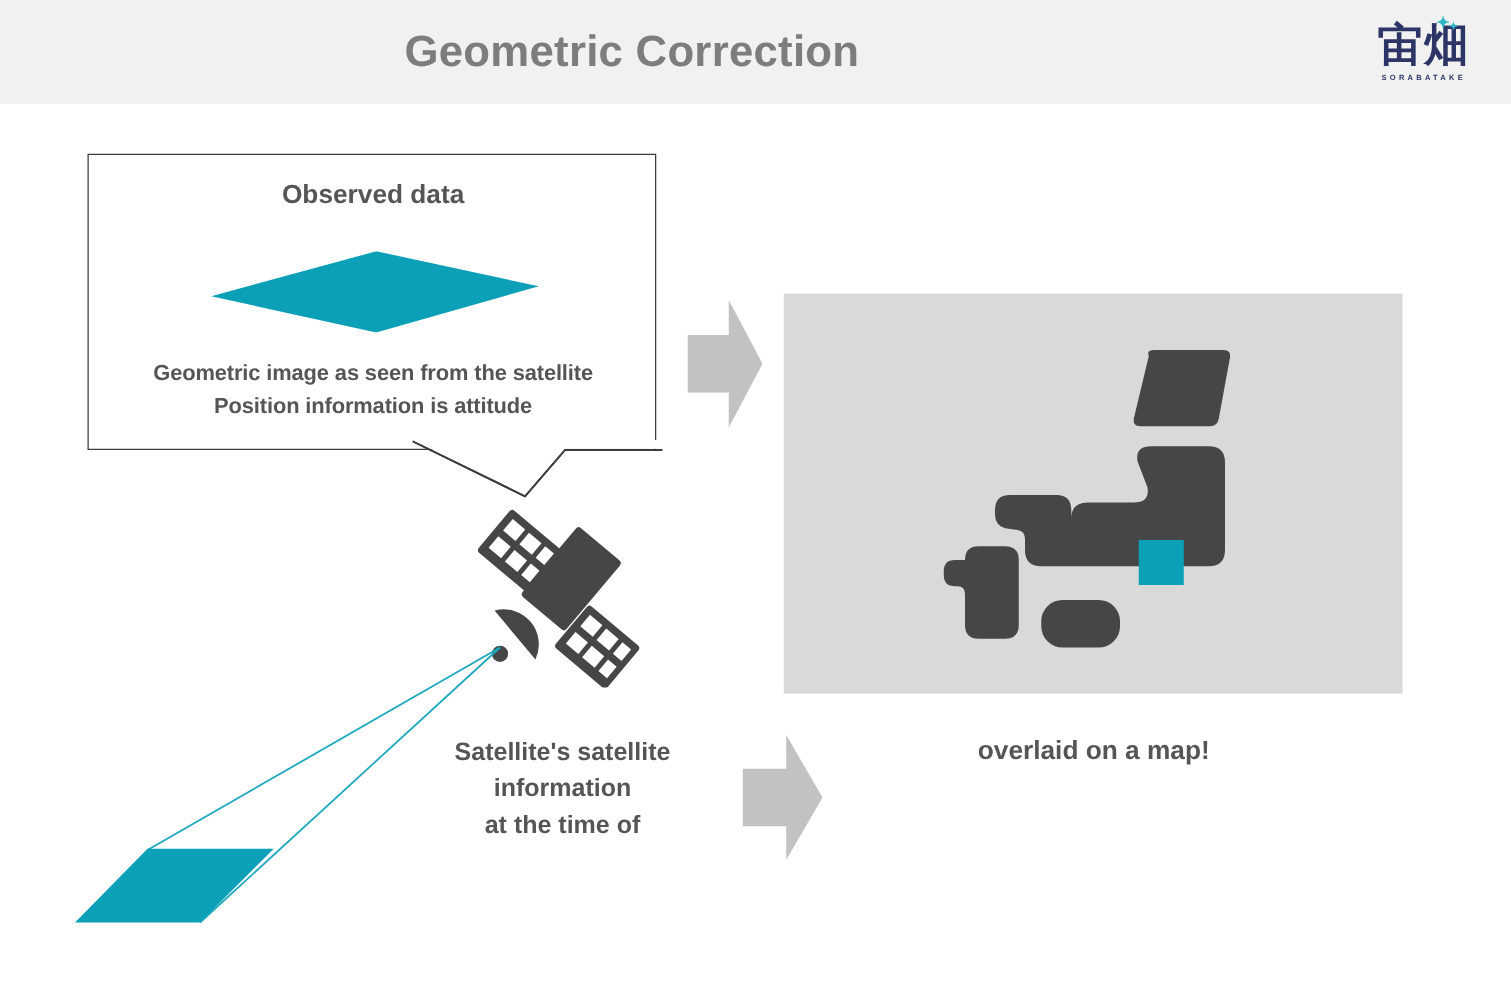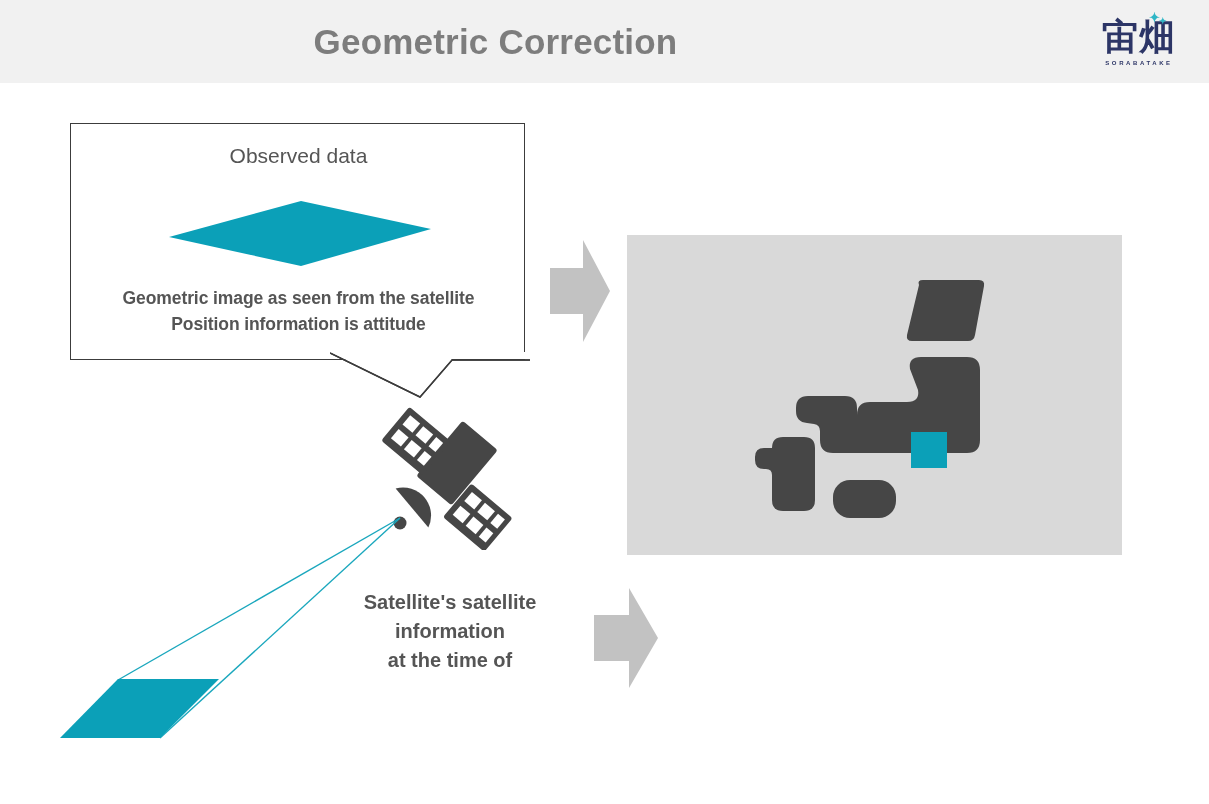--- a/index.html
+++ b/index.html
@@ -29,20 +29,21 @@
     left: 0;
     top: 0;
     width: 991px;
     height: 83px;
     line-height: 83px;
     text-align: center;
     font-size: 35px;
     font-weight: bold;
     color: #7d7d7d;
     letter-spacing: 0.2px;
+    padding-left: 10px;
   }
   #brand-logo {
     position: absolute;
     right: 18px;
     top: 12px;
     width: 104px;
     height: 60px;
     display: flex;
     flex-direction: column;
     align-items: center;
@@ -82,21 +83,21 @@
     background: #ffffff;
     box-sizing: border-box;
   }
   #observed-title {
     position: absolute;
     left: 0;
     top: 20px;
     width: 455px;
     text-align: center;
     font-size: 21px;
-    font-weight: normal;
+    font-weight: bold;
     color: #555555;
   }
   #observed-shape {
     position: absolute;
     left: 98px;
     top: 77px;
     width: 262px;
     height: 65px;
   }
   #observed-caption {
@@ -331,13 +332,14 @@
                Q128,213 137,213 Z"></path>
 
       <rect x="206" y="245" width="63" height="38" rx="17"></rect>
     </g>
 
     <rect x="284" y="197" width="36" height="36" fill="#0ba0b8"></rect>
   </svg>
 </div>
 
 <div id="corrected-caption">
+  <div>overlaid on a map!</div>
 </div>
 
 </body></html>

